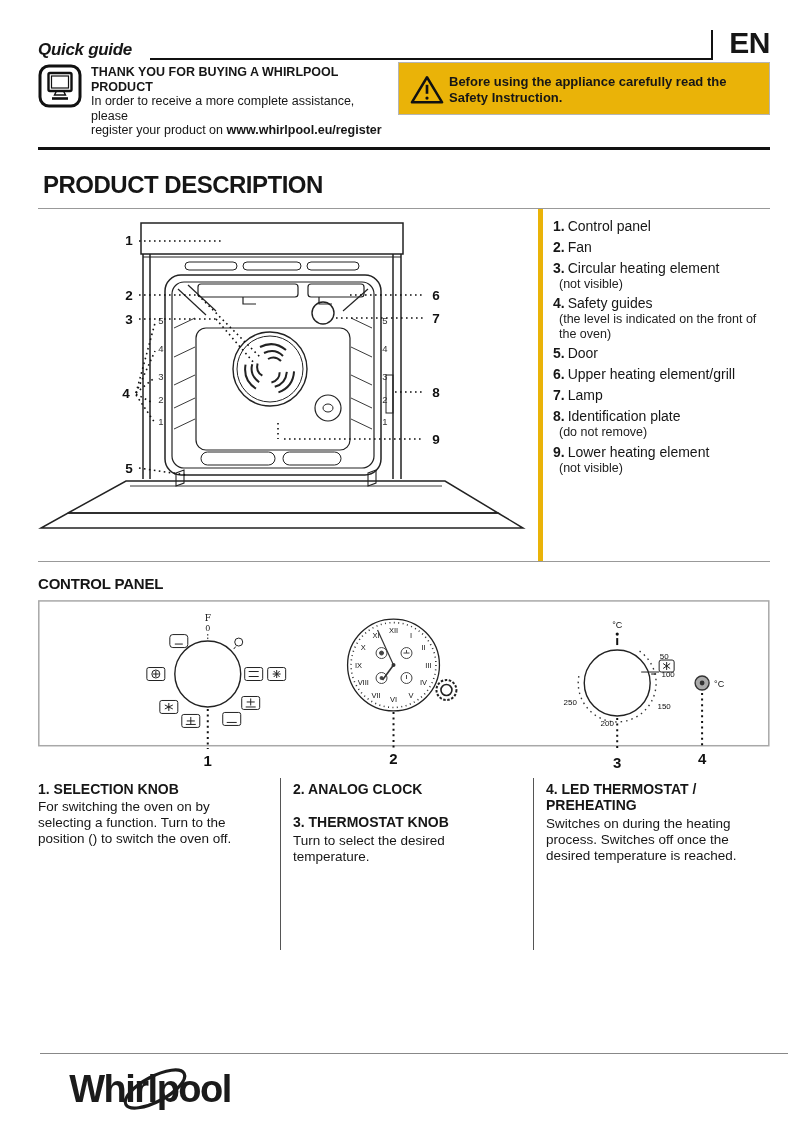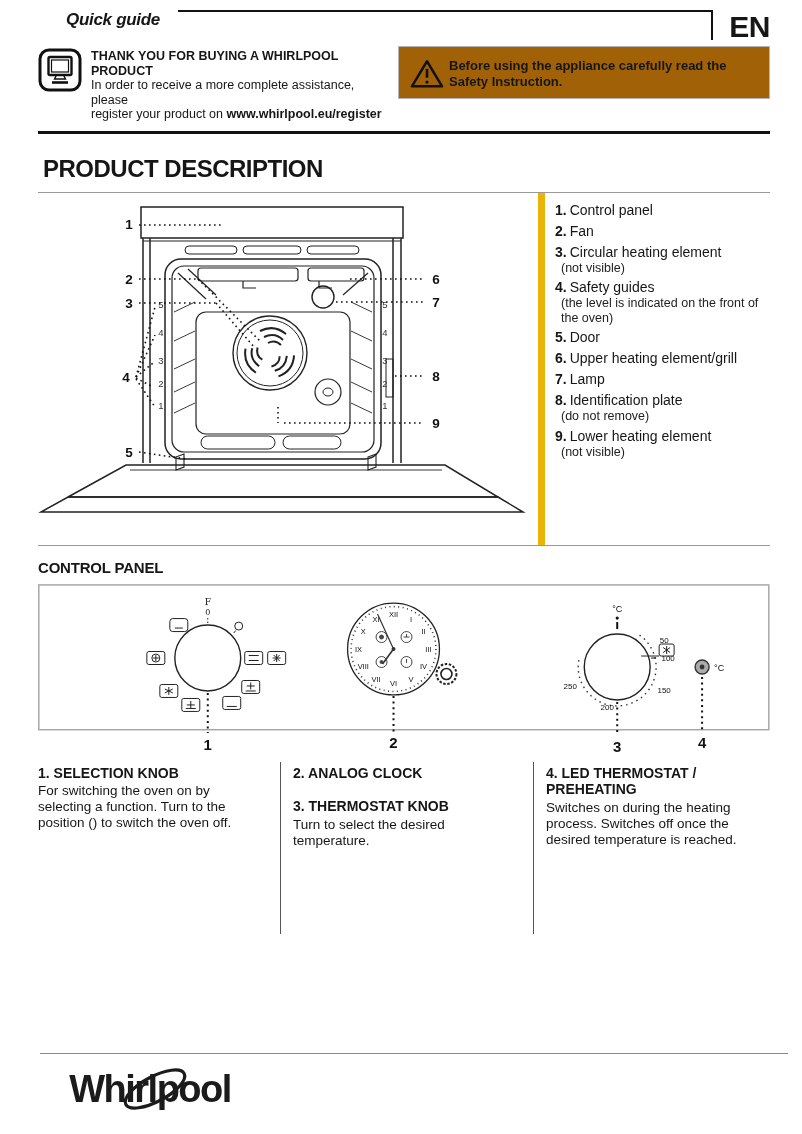--- a/index.html
+++ b/index.html
@@ -1,41 +1,41 @@
 <!DOCTYPE html>
 <html><head>
 <meta charset="utf-8">
 <style>
   html,body{margin:0;padding:0;background:#e8e8e8;}
   .page{position:relative;width:802px;height:1134px;background:#fff;margin:0 auto;
         font-family:"Liberation Sans",sans-serif;color:#161616;overflow:hidden;}
   .content{margin:0 32px 0 38px;}
   
-  .hdr{display:flex;align-items:flex-start;padding-top:10px;margin-left:28px;}
+  .hdr{display:flex;align-items:flex-end;padding-top:26px;}
   .hdr-title{font-size:17px;font-weight:bold;font-style:italic;letter-spacing:-0.3px;white-space:nowrap;}
   .hdr-line{flex:1;height:2px;background:#111;margin:0 0 0 18px;}
   .hdr-vbar{width:2px;height:30px;background:#111;margin-left:0;}
   .hdr-lang{font-size:30px;font-weight:bold;margin-left:16px;letter-spacing:-0.5px;}
   
   .info-row{display:flex;margin-top:2px;align-items:flex-start;}
   .register{display:flex;align-items:flex-start;width:352px;}
   .register-icon{flex:0 0 auto;margin-top:2px;}
   .register-text{margin-left:9px;font-size:12.5px;line-height:14.5px;padding-top:3px;}
   .register-text .b{font-weight:bold;}
-  .warnbox{position:relative;flex:1;margin-left:8px;background:#a16207;border:1px solid #b5b5b5;
+  .warnbox{position:relative;flex:1;margin-left:8px;background:#eab308;border:1px solid #b5b5b5;
            min-height:36px;padding:9px 14px 9px 50px;box-sizing:border-box;}
   .warn-icon{position:absolute;left:11px;top:11px;}
   .warn-text{font-size:13px;font-weight:bold;line-height:15.5px;max-width:300px;padding-top:2px;}
   .rule-thick{height:3px;background:#111;margin-top:9px;}
   .rule-thin{height:1px;background:#999;}
   
   .h1{font-size:24px;font-weight:800;letter-spacing:-0.5px;margin:21px 0 9px 5px;}
   .desc-section{display:flex;min-height:352px;}
   .oven-wrap{flex:0 0 500px;padding-top:2px;}
-  .parts{flex:1;border-left:7px solid #eab308;padding:8px 0 0 10px;}
+  .parts{flex:1;border-left:5px solid #eab308;padding:8px 0 0 10px;}
   .parts ul{list-style:none;margin:0;padding:0;}
   .parts li{margin-bottom:3px;}
   .pline{font-size:14px;line-height:18px;}
   .pn{font-weight:bold;margin-right:3px;}
   .pnote{font-size:12.5px;line-height:14.5px;color:#222;margin-left:6px;max-width:212px;}
   .pnote:empty{display:none;}
   
   .h2{font-size:15px;font-weight:bold;margin:13px 0 8px 0;letter-spacing:-0.2px;}
   .cp-figure{margin-top:2px;}
   

